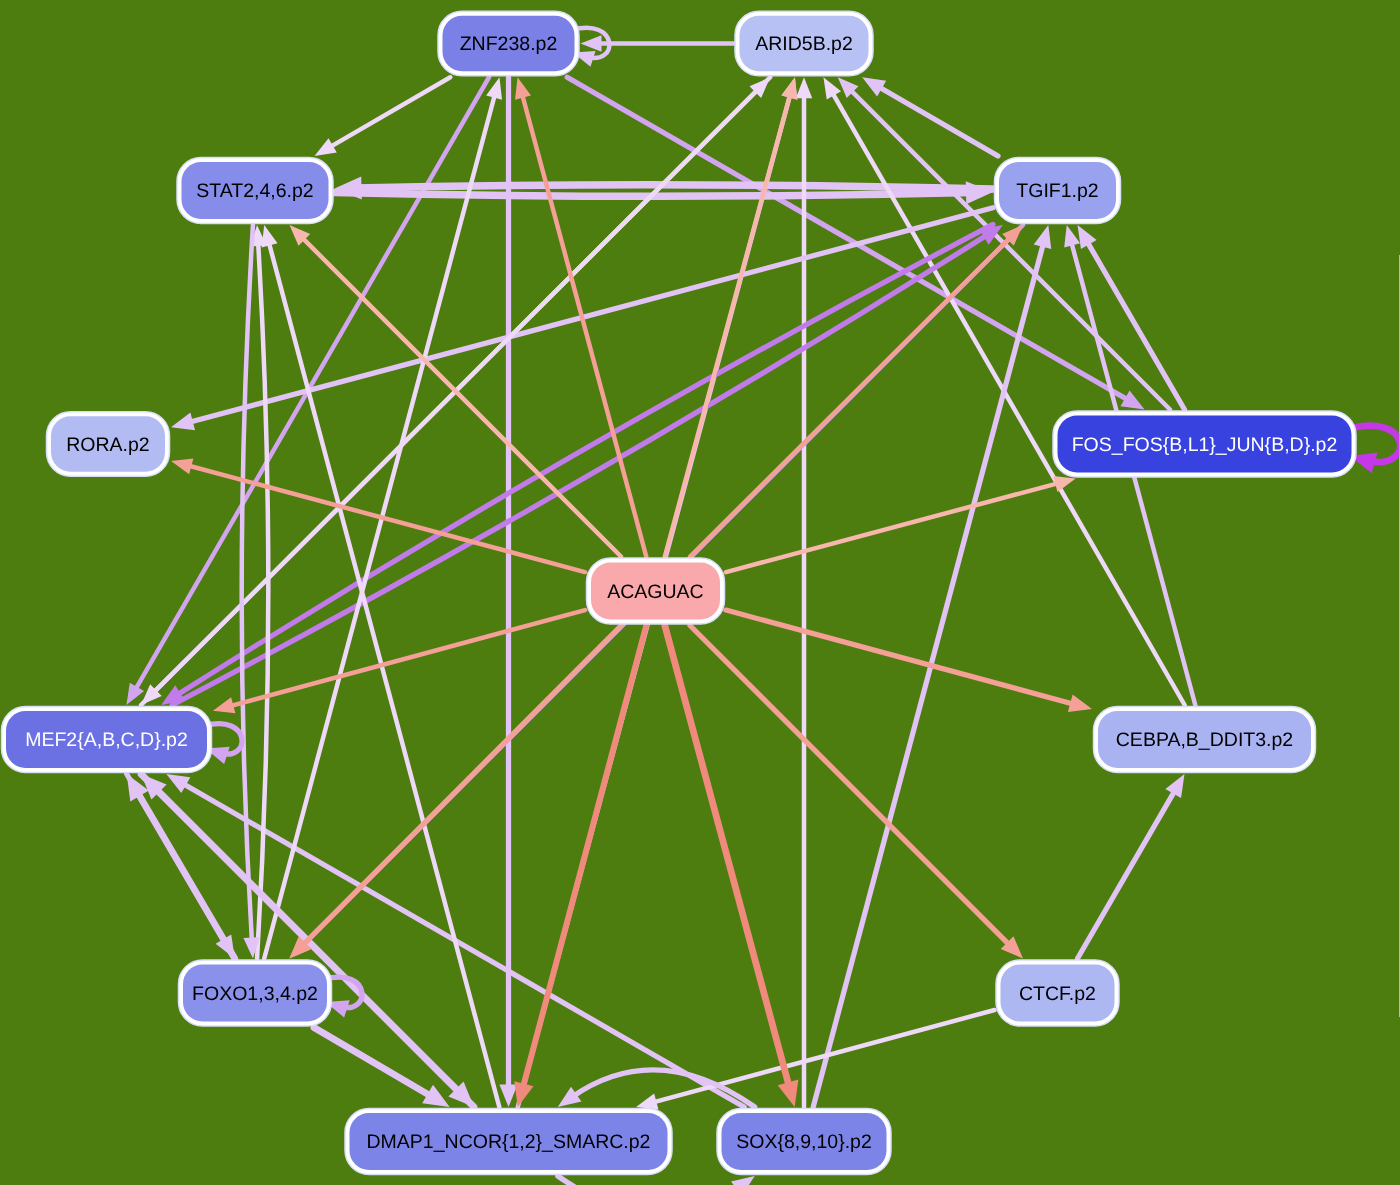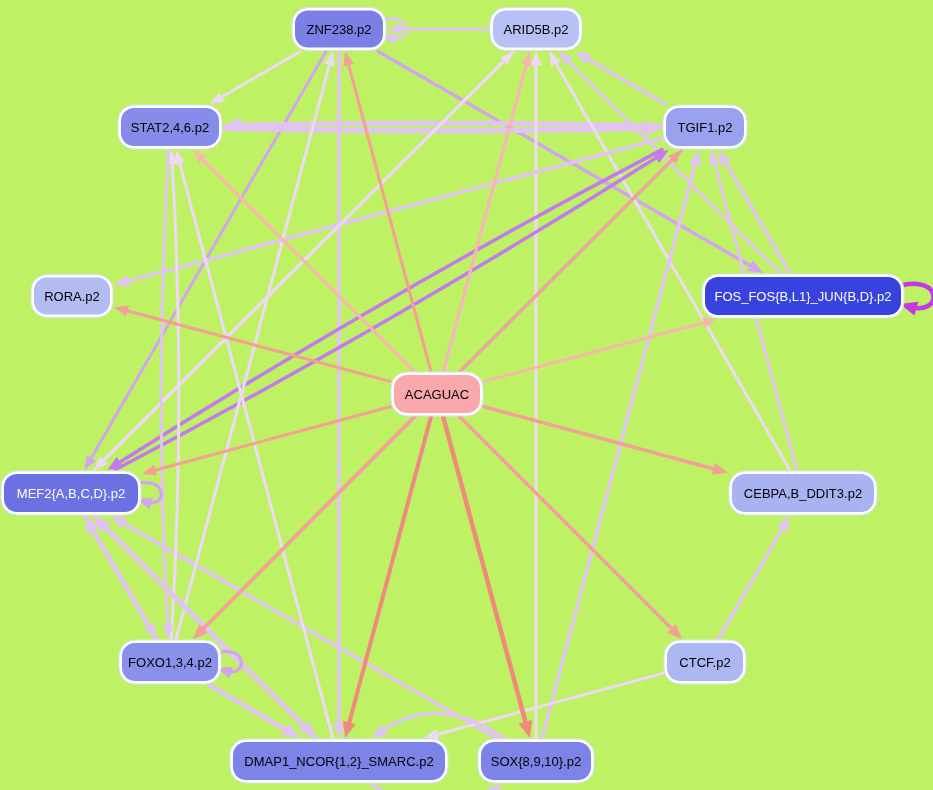--- a/index.html
+++ b/index.html
@@ -1,19 +1,19 @@
 <!DOCTYPE html>
 <html><head>
 <meta charset="utf-8">
 <style>
   html,body{margin:0;padding:0;background:#ffffff;}
   .canvas-wrap{
     position:relative;
     width:933px;height:790px;
-    background:#bef264;
+    background:#4d7c0f;
     overflow:hidden;
     font-family:"Liberation Sans", sans-serif;
   }
   svg text{
     font-family:"Liberation Sans", sans-serif;
     font-size:13px;
   }
 </style>
 </head>
 <body>

